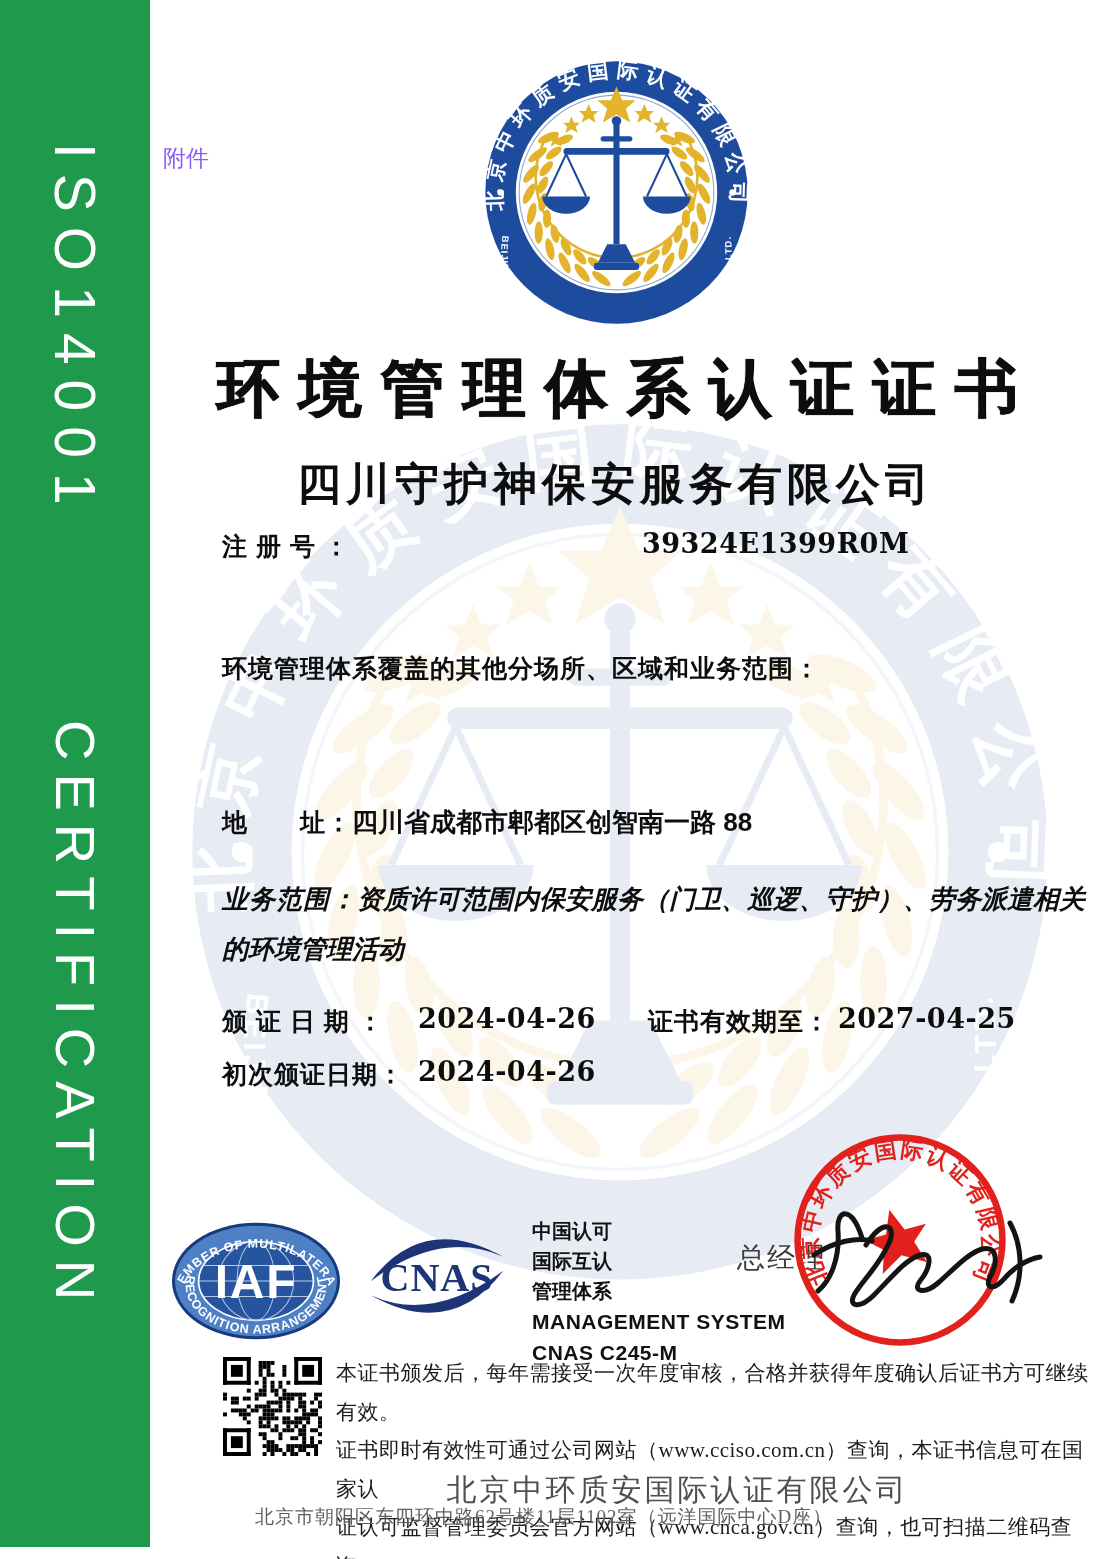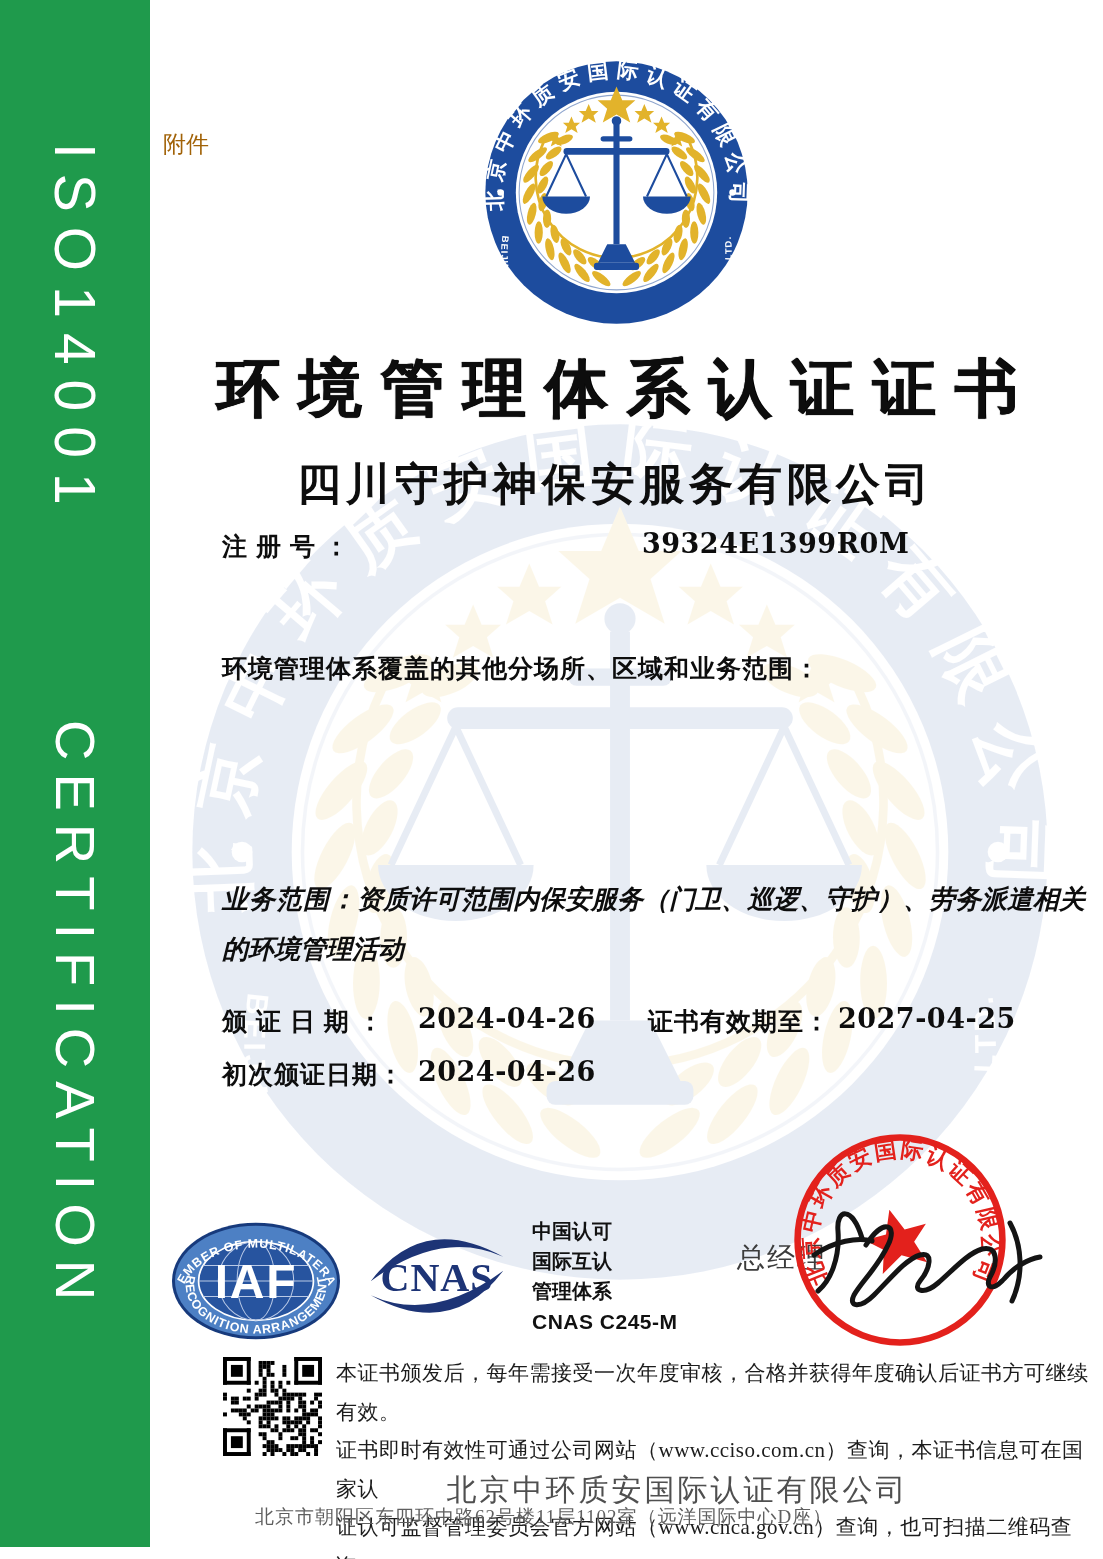--- a/index.html
+++ b/index.html
@@ -5,21 +5,21 @@
   html,body{margin:0;padding:0;background:#fff;}
   #page{position:relative;width:1103px;height:1559px;background:#ffffff;overflow:hidden;
         font-family:"Liberation Sans","DejaVu Sans",sans-serif;}
   
   .ribbon{position:absolute;left:0;top:0;width:150px;height:1547px;background:#1f9a4c;}
   .ribbon-text{position:absolute;left:50%;transform:translateX(-50%);
         writing-mode:vertical-rl;color:#fff;font-weight:400;
         font-family:"Liberation Sans",sans-serif;white-space:nowrap;}
   #ribbon-top{top:143px;font-size:57px;letter-spacing:15px;}
   #ribbon-bottom{top:720px;font-size:56px;letter-spacing:13px;}
-  .attachment{position:absolute;left:163px;top:129px;font-size:23px;color:#a16207;
+  .attachment{position:absolute;left:163px;top:143px;font-size:23px;color:#8b5cf6;
         font-family:"Liberation Serif","DejaVu Serif",serif;}
   
   .watermark{position:absolute;left:188px;top:420px;width:864px;height:864px;opacity:0.10;pointer-events:none;}
   
   .emblem{position:absolute;left:484px;top:60px;width:265px;height:265px;}
   
   .title{position:absolute;left:150px;top:346px;width:953px;text-align:center;
         font-size:63px;font-weight:900;color:#0d0d0d;letter-spacing:19px;
         font-family:"DejaVu Serif","Liberation Serif",serif;text-shadow:0 0 1px #000,1px 0 0 #000;white-space:nowrap;}
   .company{position:absolute;left:297px;top:455px;font-size:44px;font-weight:900;color:#0d0d0d;
@@ -170,20 +170,23 @@
     <span class="lab">注  册  号  ：</span>
     <span class="val val-col">39324E1399R0M</span>
   </div>
 
 
   <div class="row" id="row-scopehead">
     <span class="lab">环境管理体系覆盖的其他分场所、区域和业务范围：</span>
   </div>
 
 
+  <div class="row" id="row-addr">
+    <span class="lab">地　　址：</span><span class="valcjk">四川省成都市郫都区创智南一路 88</span>
+  </div>
 
   <div class="row" id="row-scope">
     <span class="lab">业务范围：</span><span class="valcjk">资质许可范围内保安服务（门卫、巡逻、守护）、劳务派遣相关的环境管理活动</span>
   </div>
 
   <div class="row" id="row-dates">
     <span class="lab">颁 证 日 期 ：</span>
     <span class="val date-val" style="left:196px;">2024-04-26</span>
     <span class="lab date-val" style="left:426px;top:0;">证书有效期至：</span>
     <span class="val date-val" style="left:616px;">2027-04-25</span>
@@ -221,20 +224,21 @@
   <svg class="cnas" viewBox="0 0 150 105">
     <path d="M4,58 Q60,-16 146,32 Q80,2 4,58 Z" fill="#1d3476"></path>
     <path d="M146,47 Q90,121 4,73 Q70,103 146,47 Z" fill="#1d3476"></path>
     <text x="75" y="69" font-size="43" font-weight="bold" fill="#1d3476" text-anchor="middle" letter-spacing="1" font-family="Liberation Serif,DejaVu Serif,serif">CNAS</text>
   </svg>
 
   <div class="accred">
     <div class="cjk">中国认可</div>
     <div class="cjk">国际互认</div>
     <div class="cjk">管理体系</div>
+    <div class="lat">MANAGEMENT SYSTEM</div>
     <div class="lat">CNAS C245-M</div>
   </div>
 
   <div class="signer">总经理</div>
 
   <svg class="seal" viewBox="0 0 220 220">
     <circle cx="110" cy="110" r="101.5" fill="none" stroke="#e3211c" stroke-width="6.5"></circle>
     <path id="seal-ring" d="M39,151 A82,82 0 1 1 181,151" fill="none"></path>
     <text font-size="22" font-weight="bold" fill="#e3211c" letter-spacing="2.5" font-family="Liberation Sans,sans-serif">
       <textPath href="#seal-ring" startOffset="50%" text-anchor="middle">北京中环质安国际认证有限公司</textPath>

